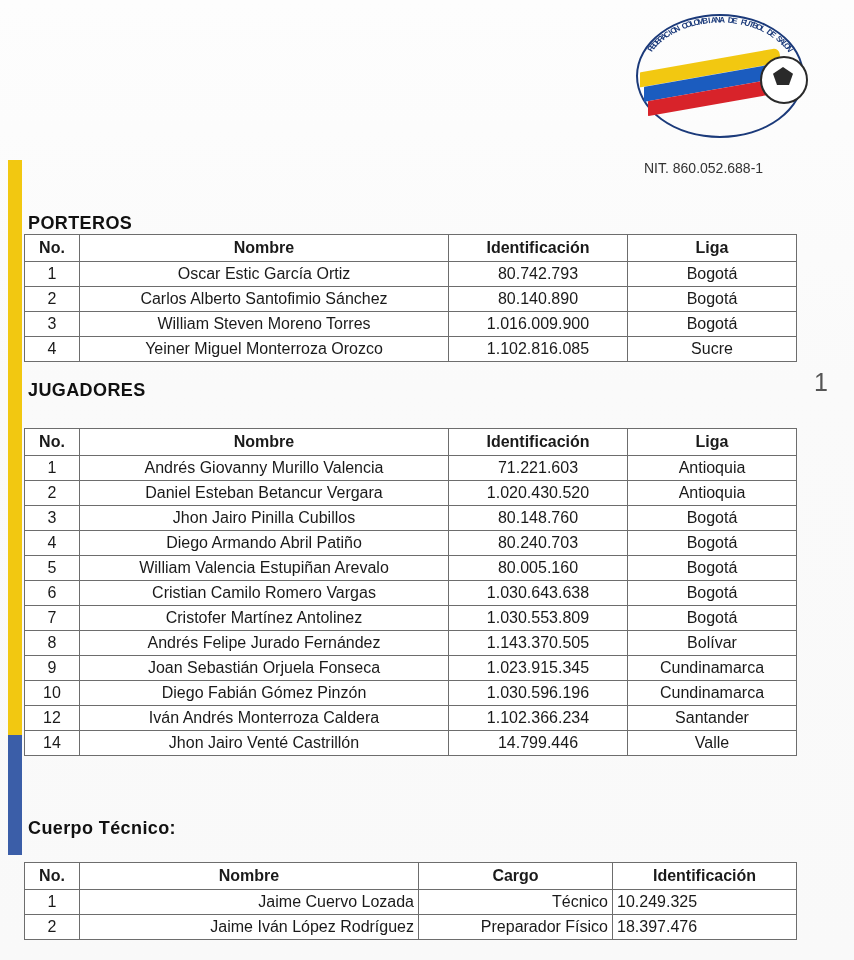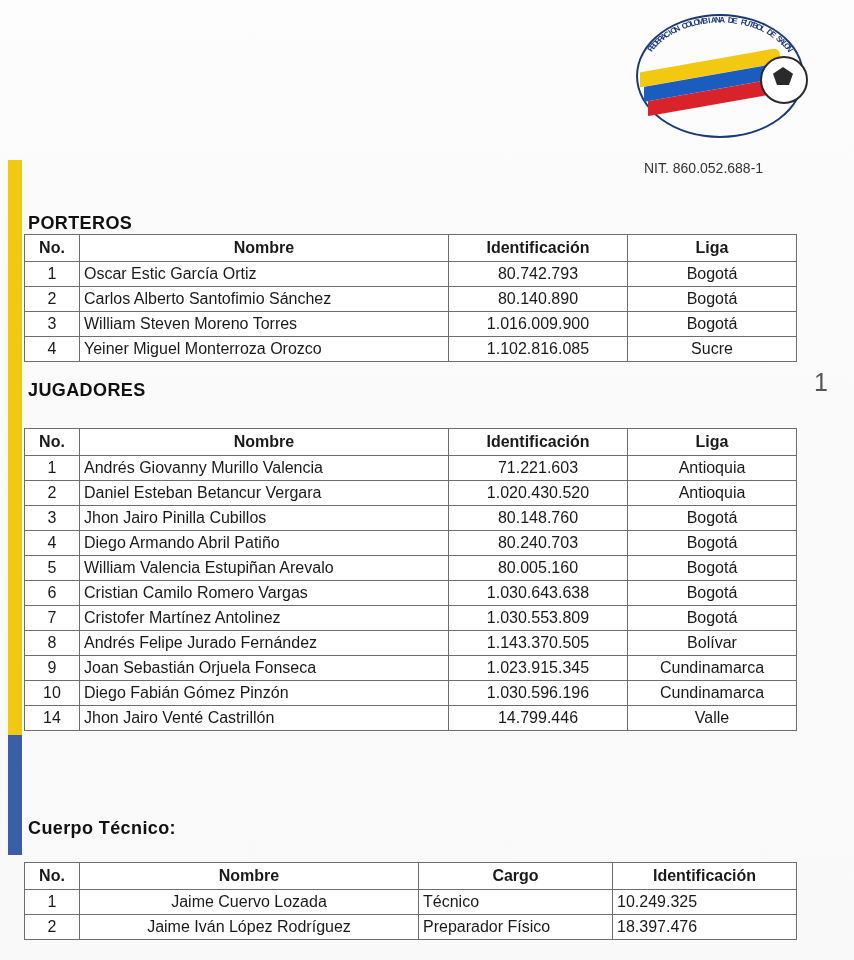--- a/index.html
+++ b/index.html
@@ -166,27 +166,27 @@
     font-weight: normal;
     color: #1a1a1a;
     white-space: nowrap;
   }
   table.roster thead th {
     font-weight: bold;
     text-align: center;
     height: 24px;
   }
   .c-no    { width: 46px;  text-align: center; }
-  .c-name  { width: 360px; text-align: left; padding-left: 8px; }
+  .c-name  { width: 360px; text-align: center; padding-left: 8px; }
   .c-id    { width: 170px; text-align: center; }
   .c-liga  { width: 160px; text-align: center; }
 
   .c-no-s   { width: 46px;  text-align: center; }
-  .c-name-s { width: 330px; text-align: center; padding-left: 8px; }
-  .c-cargo  { width: 185px; text-align: left; }
+  .c-name-s { width: 330px; text-align: right; padding-left: 8px; }
+  .c-cargo  { width: 185px; text-align: right; }
   .c-id-s   { width: 175px; }
 
   #tbl-porteros  { left: 24px; top: 234px; }
   #tbl-jugadores { left: 24px; top: 428px; }
   #tbl-cuerpo    { left: 24px; top: 862px; }
 </style>
 </head>
 <body>
 
 <div class="page">
@@ -352,20 +352,26 @@
           <td class="c-id">1.023.915.345</td>
           <td class="c-liga">Cundinamarca</td>
         </tr>
         <tr>
           <td class="c-no">10</td>
           <td class="c-name">Diego Fabián Gómez Pinzón</td>
           <td class="c-id">1.030.596.196</td>
           <td class="c-liga">Cundinamarca</td>
         </tr>
         <tr>
+          <td class="c-no">12</td>
+          <td class="c-name">Iván Andrés Monterroza Caldera</td>
+          <td class="c-id">1.102.366.234</td>
+          <td class="c-liga">Santander</td>
+        </tr>
+        <tr>
           <td class="c-no">14</td>
           <td class="c-name">Jhon Jairo Venté Castrillón</td>
           <td class="c-id">14.799.446</td>
           <td class="c-liga">Valle</td>
         </tr>
       </tbody>
   </table>
 
   <div class="section-title" id="t-cuerpo">Cuerpo Técnico:</div>
   <table class="roster" id="tbl-cuerpo">

